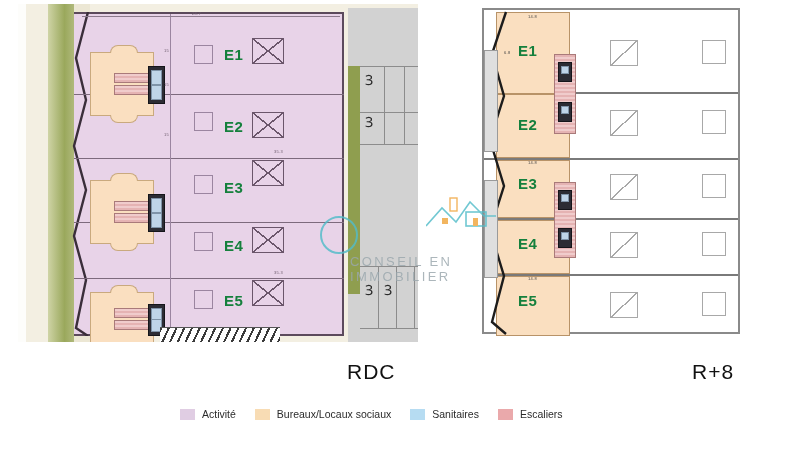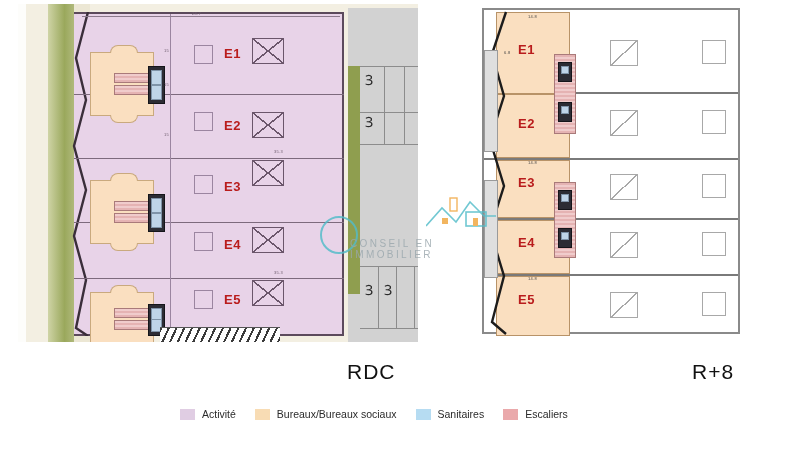--- a/index.html
+++ b/index.html
@@ -65,21 +65,21 @@
         transform:scaleX(-1);}
   .hatch-bot{position:absolute;left:142px;bottom:0px;width:120px;height:14px;
     background:repeating-linear-gradient(115deg,#3a3a3a 0 2px,#ffffff 2px 7px);
     border-top:1px solid #555;}
 
   
   .dimline{position:absolute;height:0;border-top:1px solid #8c7a8c;}
   .dimvert{position:absolute;width:0;border-left:1px solid #8c7a8c;}
   .dimtxt{position:absolute;font-size:4px;color:#6e5d6e;letter-spacing:.3px;}
 
-  .unit-label{position:absolute;font-size:13px;font-weight:bold;color:#b91c1c;
+  .unit-label{position:absolute;font-size:15px;font-weight:bold;color:#15803d;
               letter-spacing:.5px;}
 
   
   .plan-r1{position:absolute;left:470px;top:6px;width:278px;height:332px;background:#ffffff;}
   .r1-frame{position:absolute;left:12px;top:2px;width:258px;height:326px;
             border:2px solid #8a8a8a;background:#ffffff;box-sizing:border-box;}
   .r1-div{position:absolute;left:0;width:100%;height:0;border-top:2px solid #7a7a7a;}
   .r1-office{position:absolute;background:#fadfc0;border:1px solid #b89368;}
   .r1-sq{position:absolute;width:22px;height:22px;border:1.5px solid #a8a8a8;}
   .r1-sqx{position:absolute;width:26px;height:24px;border:1.5px solid #a8a8a8;}
@@ -95,21 +95,21 @@
   .legend{position:absolute;left:180px;top:408px;display:flex;align-items:center;gap:19px;}
   .leg-item{display:flex;align-items:center;gap:7px;}
   .leg-sw{width:15px;height:11px;display:block;}
   .leg-tx{font-size:10.5px;color:#2b2b2b;white-space:nowrap;}
 
   
   .wm{position:absolute;left:306px;top:196px;width:190px;height:66px;opacity:.82;
       pointer-events:none;}
   .wm-word{position:absolute;left:38px;top:22px;font-size:27px;letter-spacing:3px;
            color:#3fb4c4;font-weight:bold;font-family:"Liberation Sans",sans-serif;}
-  .wm-sub{position:absolute;left:44px;top:42px;font-size:10px;letter-spacing:2.4px;
+  .wm-sub{position:absolute;left:44px;top:58px;font-size:13px;letter-spacing:2.4px;
           color:#9aa7ad;}
   .wm-ring{position:absolute;left:14px;top:20px;width:34px;height:34px;border-radius:50%;
            border:2.5px solid #52bcc9;}
   .wm-house{position:absolute;left:120px;top:0px;width:70px;height:34px;}
 </style>
 </head>
 <body>
 
 <div class="stage">
 
@@ -299,21 +299,21 @@
   <div class="caption" style="left:347px;top:360px;">RDC</div>
   <div class="caption" style="left:692px;top:360px;">R+8</div>
 
   <div class="legend">
     <div class="leg-item">
       <span class="leg-sw" style="background:#e0cde3;"></span>
       <span class="leg-tx">Activité</span>
     </div>
     <div class="leg-item">
       <span class="leg-sw" style="background:#f8dcb4;"></span>
-      <span class="leg-tx">Bureaux/Bureaux sociaux</span>
+      <span class="leg-tx">Bureaux/Locaux sociaux</span>
     </div>
     <div class="leg-item">
       <span class="leg-sw" style="background:#b6dcf2;"></span>
       <span class="leg-tx">Sanitaires</span>
     </div>
     <div class="leg-item">
       <span class="leg-sw" style="background:#eaa9ab;"></span>
       <span class="leg-tx">Escaliers</span>
     </div>
   </div>

